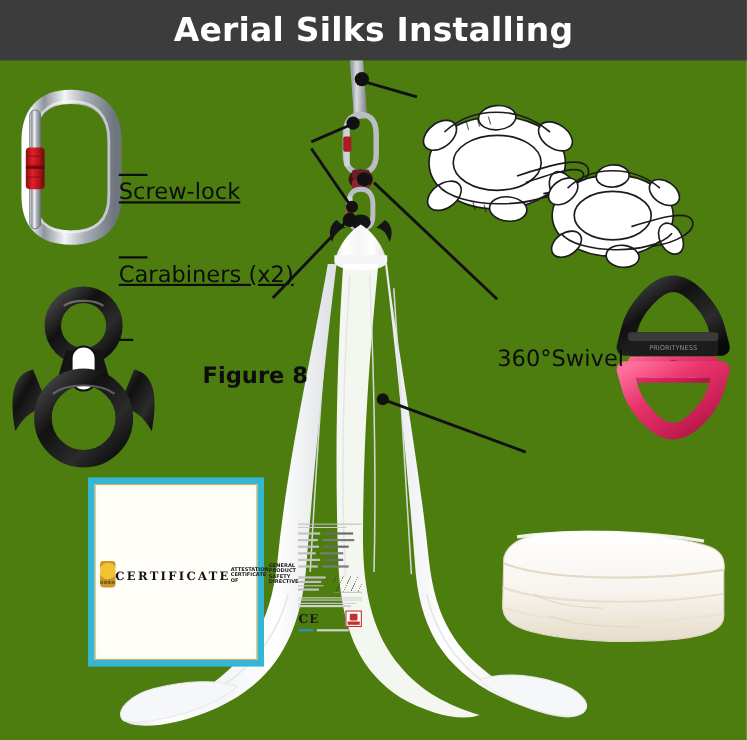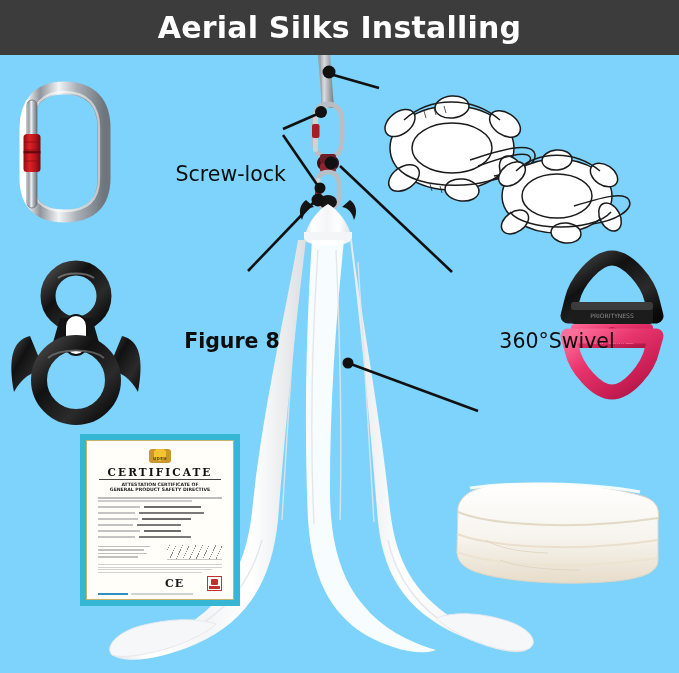--- a/index.html
+++ b/index.html
@@ -1,29 +1,29 @@
 <!DOCTYPE html>
 <html><head>
 <meta charset="utf-8">
 <style>
   html,body{margin:0;padding:0;background:#ffffff;}
   body{width:679px;height:673px;overflow:hidden;
        font-family:"DejaVu Sans","Liberation Sans",sans-serif;}
-  #stage{position:relative;width:679px;height:673px;background:#7dd3fc;overflow:hidden;}
+  #stage{position:relative;width:679px;height:673px;background:#4d7c0f;overflow:hidden;}
 
   
   #header{position:absolute;left:0;top:0;width:679px;height:55px;
           background:#3c3c3c;display:flex;align-items:center;justify-content:center;}
   #header-title{color:#ffffff;font-size:30px;font-weight:bold;letter-spacing:.2px;
                 line-height:1;white-space:nowrap;}
 
   
   .callout{position:absolute;color:#0d0d0d;font-size:20.5px;line-height:1.22;
            white-space:pre;font-weight:400;}
-  .callout.right{text-align:right;}
+  .callout.right{text-decoration:underline;}
   .callout.left{text-align:left;}
   .callout.center{text-align:center;}
 
   
   .layer{position:absolute;left:0;top:0;width:679px;height:673px;
          pointer-events:none;overflow:visible;}
 
   
   .obj{position:absolute;}
 </style>
@@ -272,21 +272,21 @@
       </g>
       <path d="M470 488 C510 482 586 482 640 492" fill="none" stroke="#ffffff" stroke-width="3" opacity=".9"></path>
     </g>
   </svg>
 
   <div class="obj" style="left:80px;top:434px;width:160px;height:172px;">
     <div style="position:absolute;inset:0;background:#35b6d4;"></div>
     <div style="position:absolute;left:6px;top:6px;right:6px;bottom:6px;
                 background:#fdfdf8;border:1.5px solid #c9b36a;"></div>
     <div style="position:absolute;left:11px;top:11px;right:11px;bottom:11px;
-                background:#fffef9;display:flex;flex-direction:column;
+                background:#fffef9;display:flex;flex-direction:row;
                 align-items:center;padding-top:4px;box-sizing:border-box;">
 
       <div style="width:22px;height:24px;background:
            radial-gradient(circle at 50% 38%, #f2c230 0 45%, #c9972a 46% 100%);
            border-radius:3px;display:flex;align-items:flex-end;
            justify-content:center;">
         <span style="font-size:4px;color:#5a4310;font-weight:bold;
                      margin-bottom:2px;letter-spacing:.3px;">UDEH</span>
       </div>
       <div style="margin-top:3px;font-size:10.5px;font-weight:bold;
@@ -384,25 +384,26 @@
       <circle cx="321" cy="112" r="6"></circle>
       <circle cx="331" cy="163" r="6.5"></circle>
       <circle cx="320" cy="188" r="5.5"></circle>
       <circle cx="318" cy="200" r="6.5"></circle>
       <circle cx="348" cy="363" r="5.5"></circle>
     </g>
   </svg>
 
   <div class="callout right" style="left:108px;top:112px;width:178px;">
     <div>Screw-lock</div>
+    <div>Carabiners (x2)</div>
   </div>
 
 
   <div class="callout center" style="left:132px;top:279px;width:200px;font-weight:bold;">
     <div>Figure 8</div>
   </div>
 
-  <div class="callout left" style="left:452px;top:279px;width:210px;text-align:center;">
+  <div class="callout left" style="left:452px;top:264px;width:210px;">
     <div>360°Swivel</div>
   </div>
 
 
 </div>
 
 </body></html>

